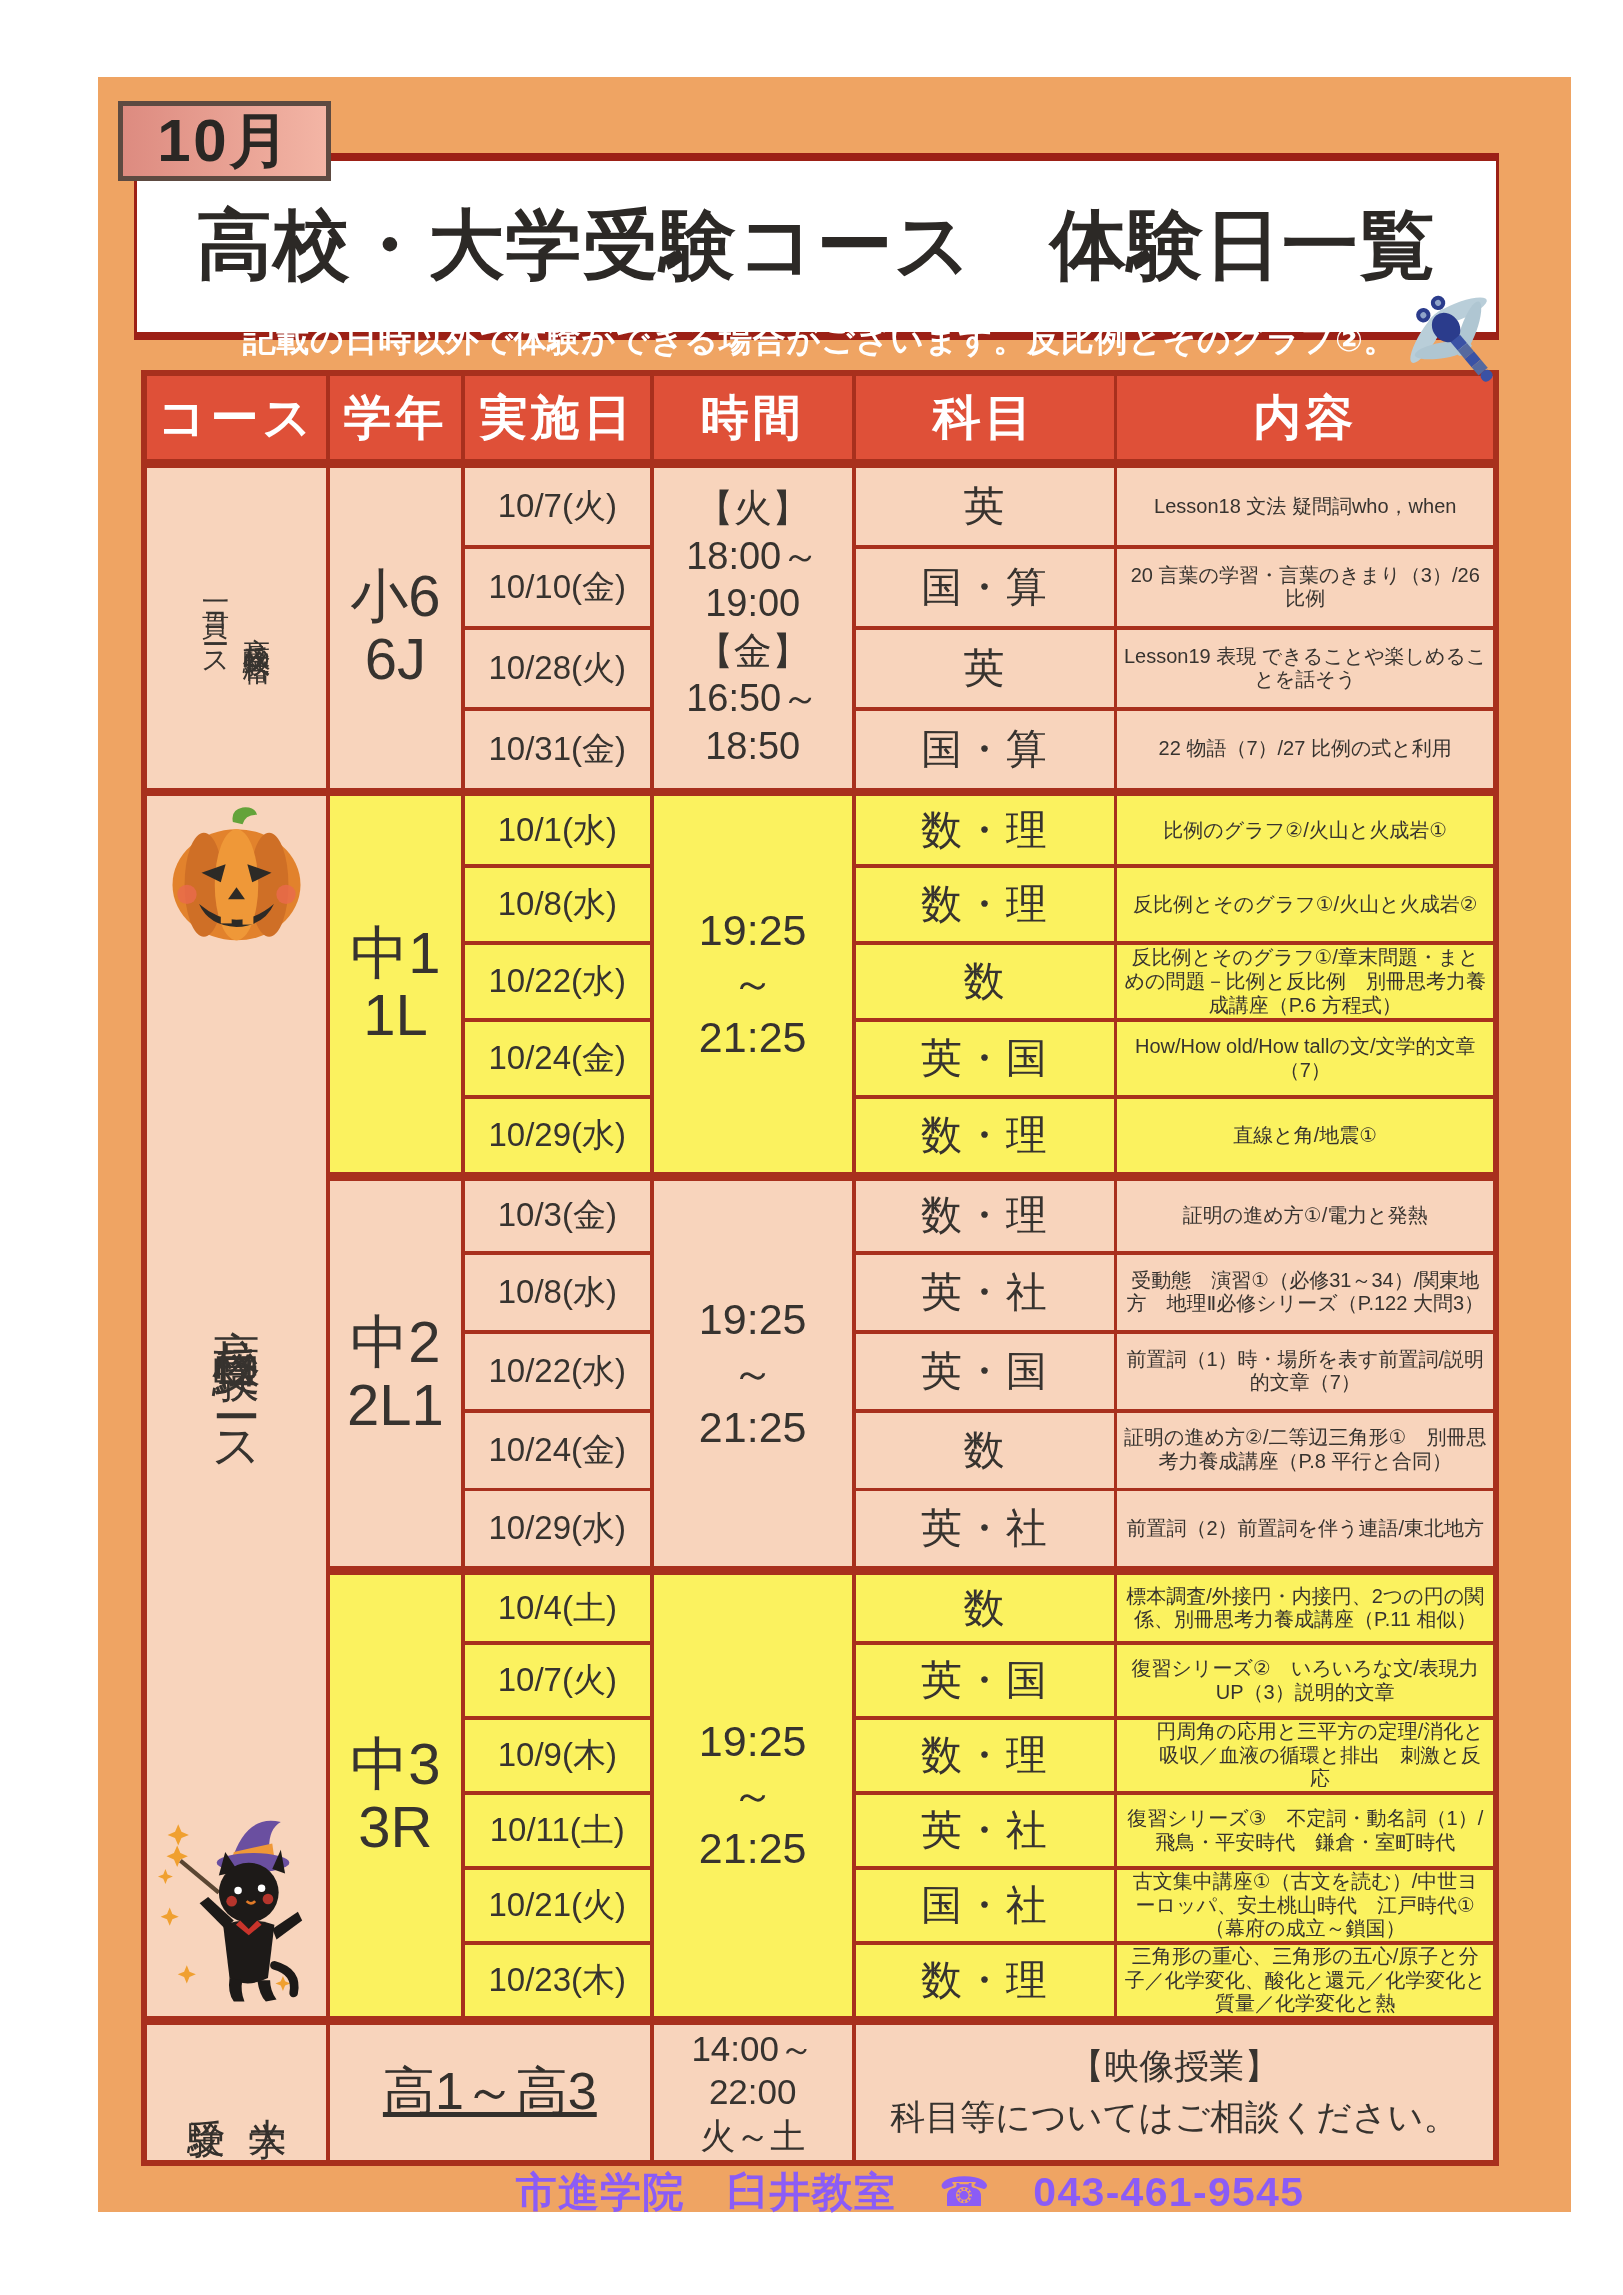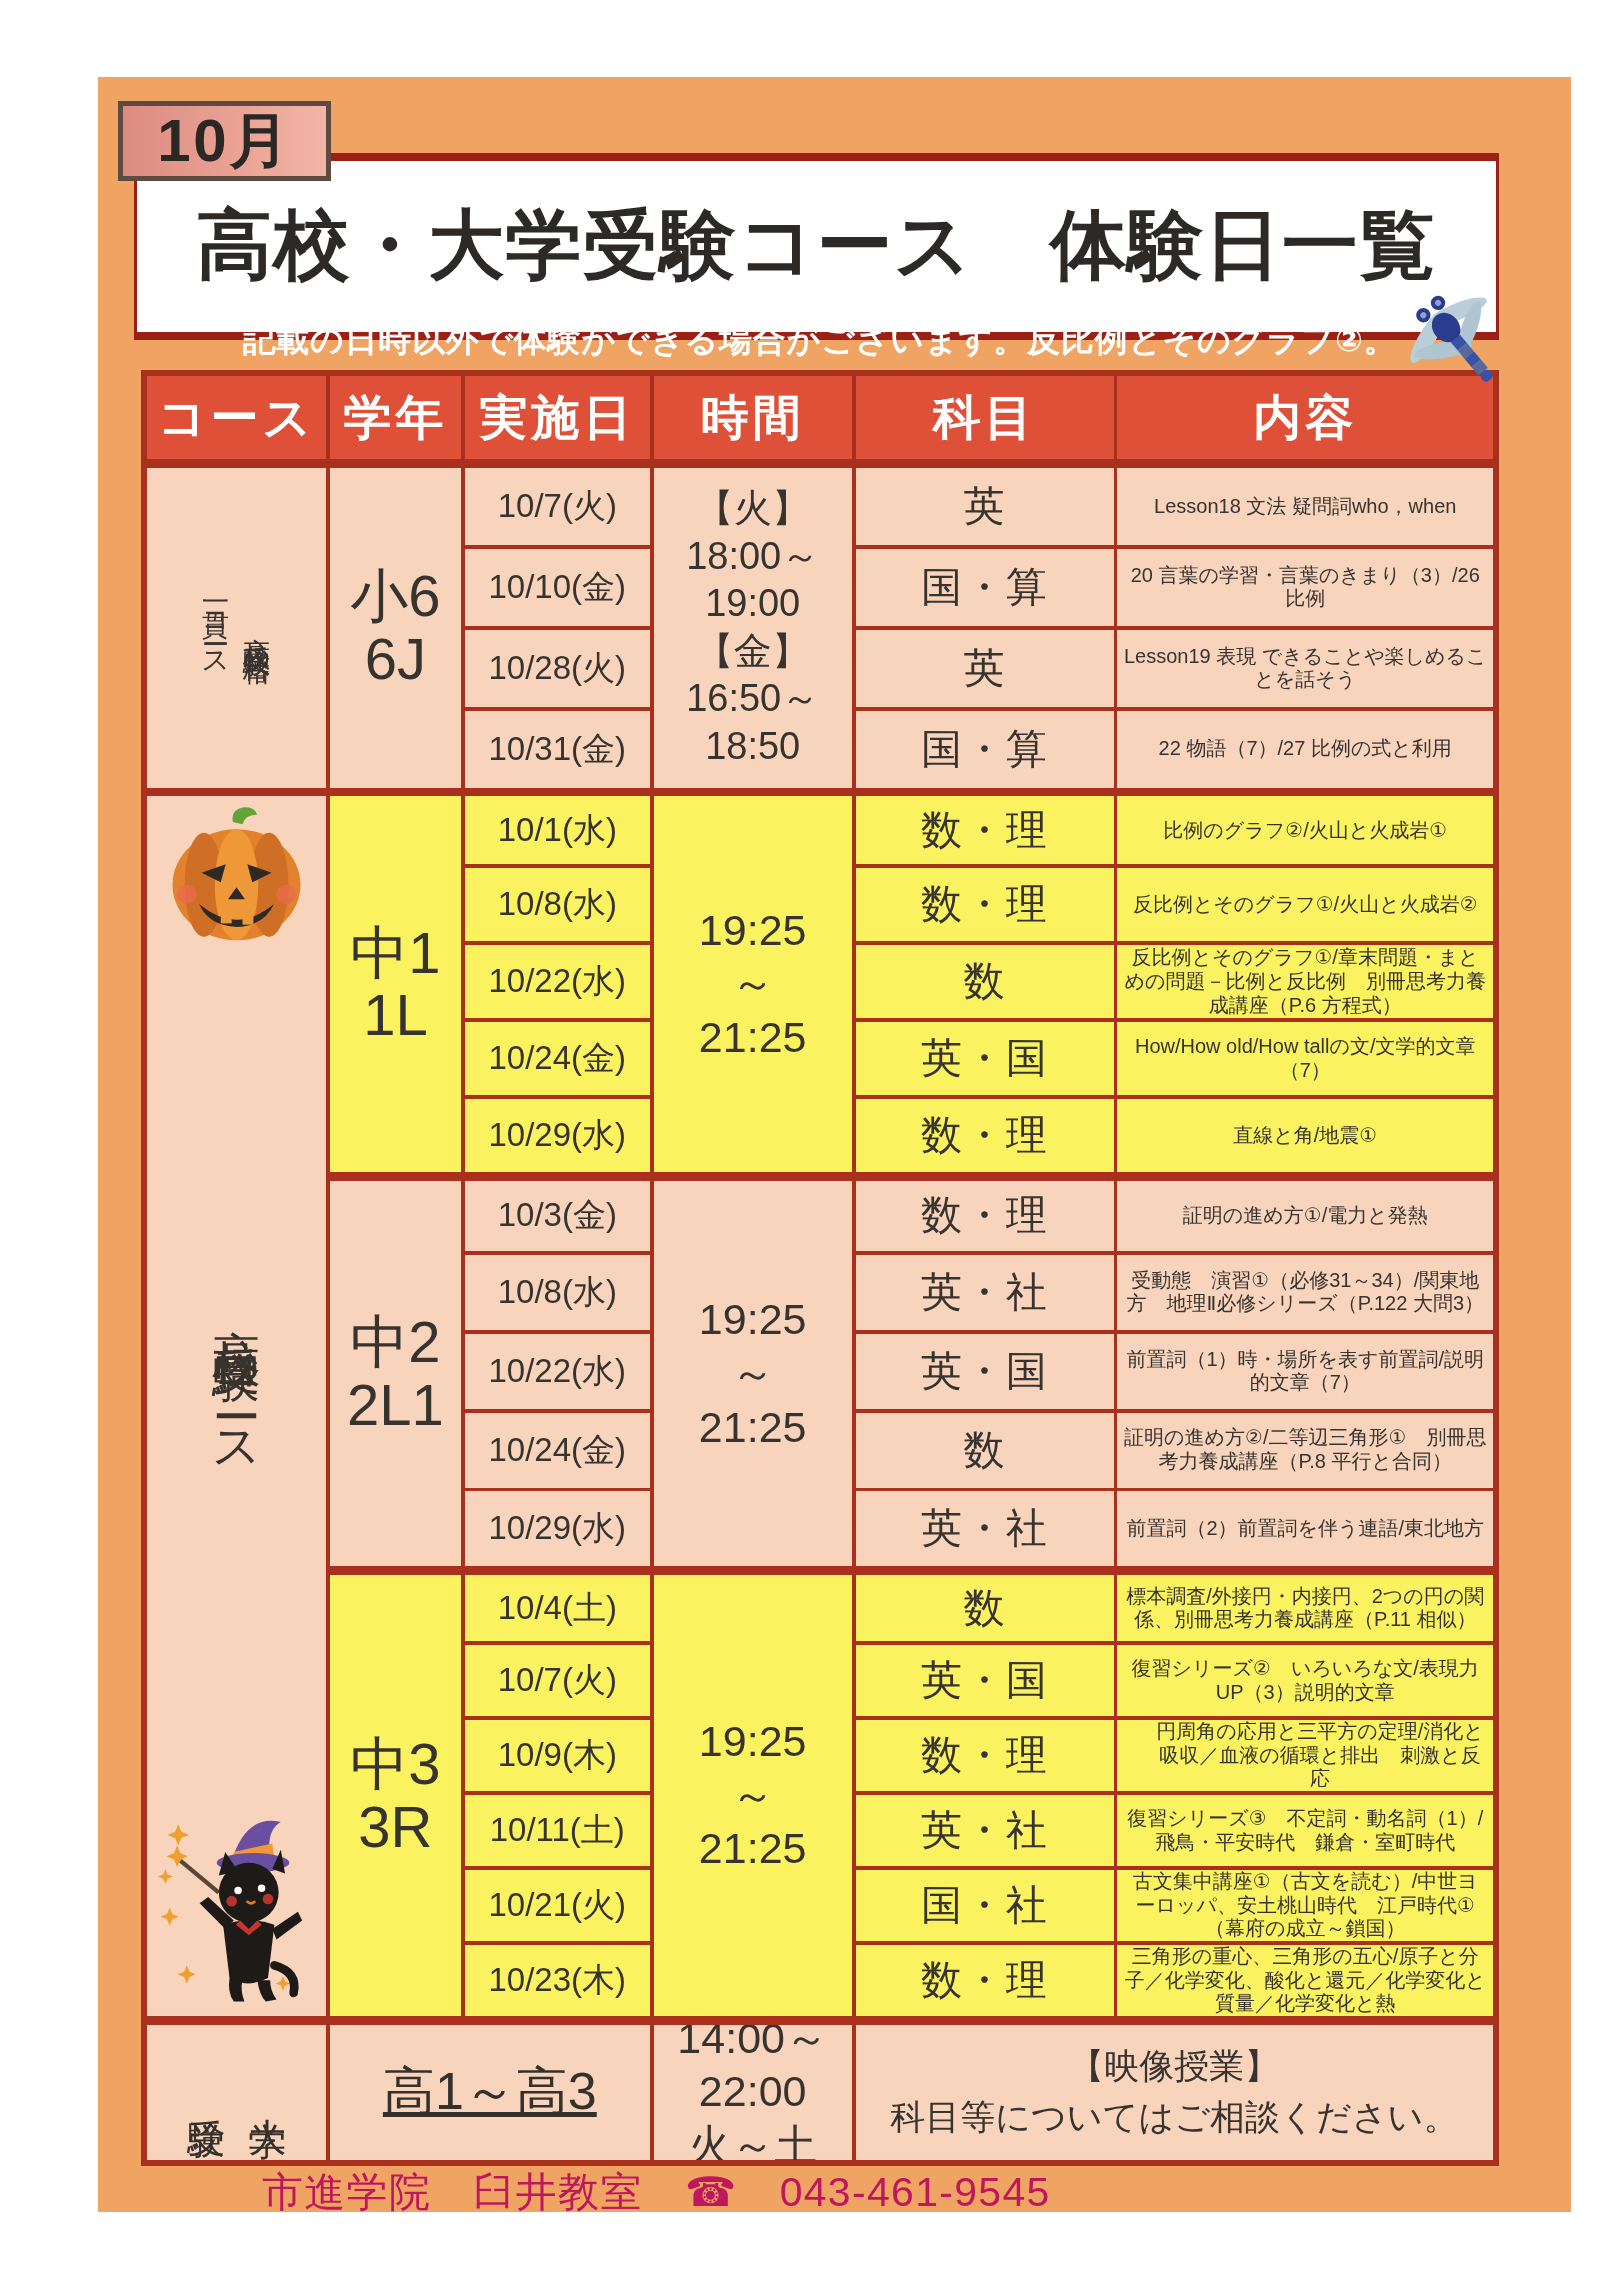--- a/index.html
+++ b/index.html
@@ -69,21 +69,21 @@
   .course-tall{justify-content:space-between;padding:7.9px 0;}
   .course-tall .v-main{
     writing-mode:vertical-rl;font-size:48px;font-weight:500;color:#37332f;
     letter-spacing:9.2px;flex-grow:1;display:flex;align-items:center;justify-content:center;
   }
   .v-uni{writing-mode:vertical-rl;font-size:38px;font-weight:500;letter-spacing:3.9px;line-height:1.6;}
   .v-uni span{display:block;}
   .gradewide{font-size:52px;font-weight:500;text-decoration:underline;}
   .footer-line{
     position:absolute;left:262px;top:2165px;width:1296px;height:47px;
-    color:#be185d;font-size:41px;font-weight:normal;text-align:left;
+    color:#8b5cf6;font-size:41px;font-weight:bold;text-align:center;
     letter-spacing:1.3px;white-space:nowrap;
   }
   .deco{flex:none;}
 </style>
 </head>
 <body>
 
 <div class="orange-sheet"></div>
 
 <div class="month-badge">
@@ -281,21 +281,21 @@
   <div class="cell yellow content" style="grid-column:6;grid-row:20;">古文集中講座①（古文を読む）/中世ヨーロッパ、安土桃山時代　江戸時代①（幕府の成立～鎖国）</div>
   <div class="cell yellow content" style="grid-column:6;grid-row:21;">三角形の重心、三角形の五心/原子と分子／化学変化、酸化と還元／化学変化と質量／化学変化と熱</div>
 
   <div class="cell tk" style="grid-column:1;grid-row:22;">
     <div class="v-uni">
       <span>大学</span>
       <span>受験</span>
     </div>
   </div>
   <div class="cell gradewide tk" style="grid-column:2/span 2;grid-row:22;">高1～高3</div>
-  <div class="cell time tk" style="grid-column:4;grid-row:22;font-size:43px;">
+  <div class="cell time tk" style="grid-column:4;grid-row:22;font-size:35px;">
     <div>14:00～</div>
     <div>22:00</div>
     <div>火～土</div>
   </div>
   <div class="cell content big tk" style="grid-column:5/span 2;grid-row:22;">
     <div>【映像授業】</div>
     <div>科目等についてはご相談ください。</div>
   </div>
 
 </div>

